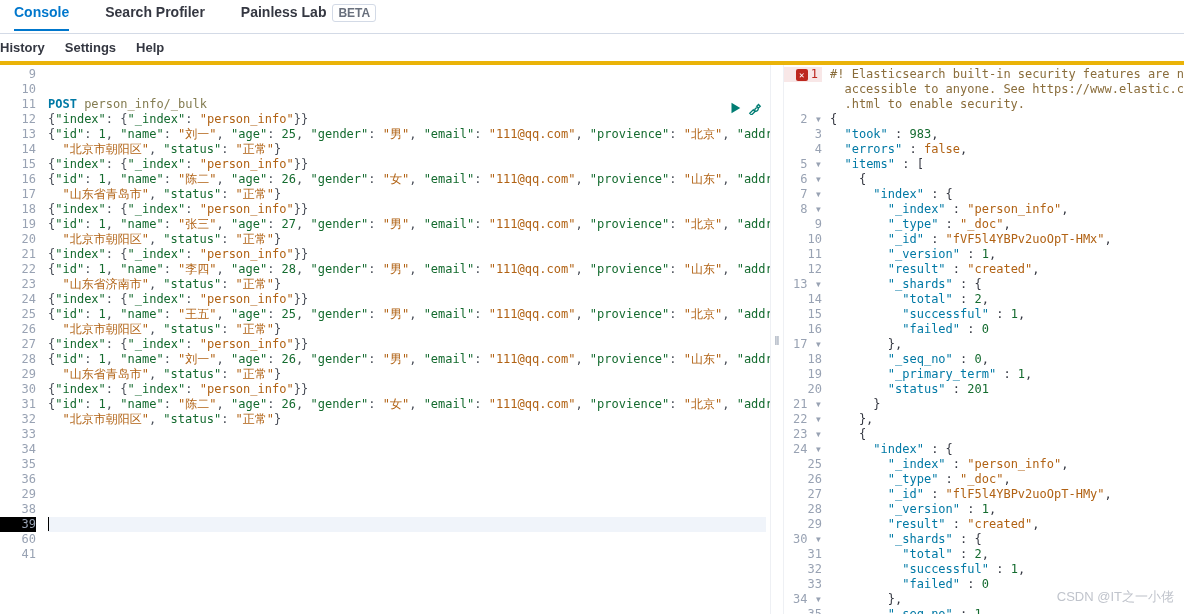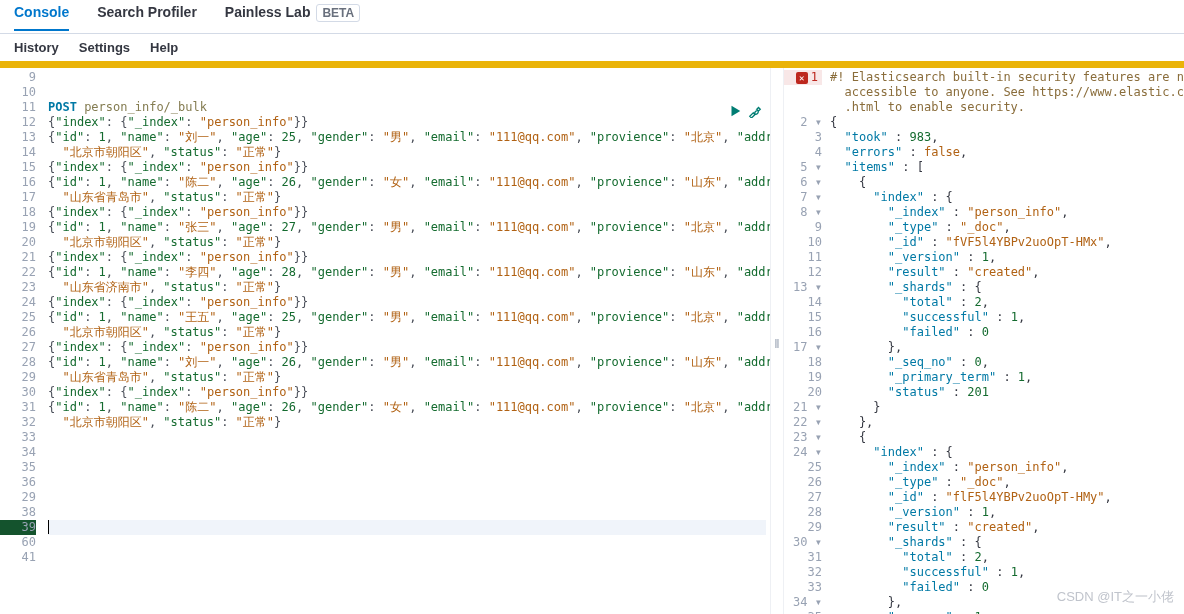--- a/index.html
+++ b/index.html
@@ -1,22 +1,22 @@
 <!DOCTYPE html>
 <html><head>
 <meta charset="utf-8">
 <style>
 * { box-sizing: border-box; margin: 0; padding: 0; }
 body { font-family: -apple-system, BlinkMacSystemFont, "Segoe UI", Helvetica, Arial, sans-serif; font-size: 13px; color: #343741; background: #fff; width: 1184px; height: 614px; overflow: hidden; position: relative; }
-.tabs { display: flex; align-items: center; gap: 28px; padding: 4px 14px 9px; border-bottom: 1px solid #d3dae6; height: 34px; }
+.tabs { display: flex; align-items: center; gap: 36px; padding: 4px 14px 9px; border-bottom: 1px solid #d3dae6; height: 34px; }
 .tab { padding: 6px 0 10px; font-weight: 700; font-size: 14px; color: #343741; cursor: pointer; position: relative; }
 .tab.active { color: #0077cc; }
 .tab.active::after { content:""; position:absolute; left:0; right:0; bottom:-1px; height:2px; background:#0077cc; }
 .beta { font-size:12px; font-weight:700; border:1px solid #d3dae6; border-radius:3px; padding:1px 5px; margin-left:6px; color:#69707d; }
-.subbar { display:flex; gap:20px; padding:6px 14px; border-bottom:7px solid #eab308; font-size:13px; }
+.subbar { display:flex; gap:20px; padding:6px 0; border-bottom:4px solid #eab308; font-size:13px; }
 .subbar span { font-weight:700; cursor:pointer; }
 .panes { display:flex; height: calc(614px - 34px - 30px); }
 .editor { flex:0 0 770px; display:flex; position:relative; font-family: Menlo, Consolas, monospace; font-size:12px; line-height:15px; overflow:hidden; }
 .gutter { flex:0 0 42px; color:#98a2b3; text-align:right; padding:2px 6px 0 0; background:#fff; user-select:none; }
 .gutter div { height:15px; }
 .code { flex:1; padding:2px 4px 0 6px; white-space:pre; overflow:hidden; }
 .code div { height:15px; }
 .current-line { background:#f0f4fa; }
 .run-icons { position:absolute; top:36px; right:8px; display:flex; gap:6px; color:#017d73; }
 .run-icons svg { width:14px; height:14px; }
@@ -84,21 +84,21 @@
         <div>29</div>
         <div>30</div>
         <div>31</div>
         <div>32</div>
         <div>33</div>
         <div>34</div>
         <div>35</div>
         <div>36</div>
         <div>29</div>
         <div>38</div>
-        <div style="background: #14532d;">39</div>
+        <div style="background: #000000;">39</div>
         <div>60</div>
         <div>41</div>
       </div>
     <div class="code" id="ecode"><div></div><div></div><div><span class="kw">POST</span> <span class="path">person_info/_bulk</span></div><div><span class="punc">{</span><span class="key">"index"</span><span class="punc">: {</span><span class="key">"_index"</span><span class="punc">: </span><span class="str">"person_info"</span><span class="punc">}}</span></div><div><span class="punc">{</span><span class="key">"id"</span><span class="punc">: </span><span class="num">1</span><span class="punc">, </span><span class="key">"name"</span><span class="punc">: </span><span class="str">"刘一"</span><span class="punc">, </span><span class="key">"age"</span><span class="punc">: </span><span class="num">25</span><span class="punc">, </span><span class="key">"gender"</span><span class="punc">: </span><span class="str">"男"</span><span class="punc">, </span><span class="key">"email"</span><span class="punc">: </span><span class="str">"111@qq.com"</span><span class="punc">, </span><span class="key">"provience"</span><span class="punc">: </span><span class="str">"北京"</span><span class="punc">, </span><span class="key">"address"</span></div><div>  <span class="str">"北京市朝阳区"</span><span class="punc">, </span><span class="key">"status"</span><span class="punc">: </span><span class="str">"正常"</span><span class="punc">}</span></div><div><span class="punc">{</span><span class="key">"index"</span><span class="punc">: {</span><span class="key">"_index"</span><span class="punc">: </span><span class="str">"person_info"</span><span class="punc">}}</span></div><div><span class="punc">{</span><span class="key">"id"</span><span class="punc">: </span><span class="num">1</span><span class="punc">, </span><span class="key">"name"</span><span class="punc">: </span><span class="str">"陈二"</span><span class="punc">, </span><span class="key">"age"</span><span class="punc">: </span><span class="num">26</span><span class="punc">, </span><span class="key">"gender"</span><span class="punc">: </span><span class="str">"女"</span><span class="punc">, </span><span class="key">"email"</span><span class="punc">: </span><span class="str">"111@qq.com"</span><span class="punc">, </span><span class="key">"provience"</span><span class="punc">: </span><span class="str">"山东"</span><span class="punc">, </span><span class="key">"address"</span></div><div>  <span class="str">"山东省青岛市"</span><span class="punc">, </span><span class="key">"status"</span><span class="punc">: </span><span class="str">"正常"</span><span class="punc">}</span></div><div><span class="punc">{</span><span class="key">"index"</span><span class="punc">: {</span><span class="key">"_index"</span><span class="punc">: </span><span class="str">"person_info"</span><span class="punc">}}</span></div><div><span class="punc">{</span><span class="key">"id"</span><span class="punc">: </span><span class="num">1</span><span class="punc">, </span><span class="key">"name"</span><span class="punc">: </span><span class="str">"张三"</span><span class="punc">, </span><span class="key">"age"</span><span class="punc">: </span><span class="num">27</span><span class="punc">, </span><span class="key">"gender"</span><span class="punc">: </span><span class="str">"男"</span><span class="punc">, </span><span class="key">"email"</span><span class="punc">: </span><span class="str">"111@qq.com"</span><span class="punc">, </span><span class="key">"provience"</span><span class="punc">: </span><span class="str">"北京"</span><span class="punc">, </span><span class="key">"address"</span></div><div>  <span class="str">"北京市朝阳区"</span><span class="punc">, </span><span class="key">"status"</span><span class="punc">: </span><span class="str">"正常"</span><span class="punc">}</span></div><div><span class="punc">{</span><span class="key">"index"</span><span class="punc">: {</span><span class="key">"_index"</span><span class="punc">: </span><span class="str">"person_info"</span><span class="punc">}}</span></div><div><span class="punc">{</span><span class="key">"id"</span><span class="punc">: </span><span class="num">1</span><span class="punc">, </span><span class="key">"name"</span><span class="punc">: </span><span class="str">"李四"</span><span class="punc">, </span><span class="key">"age"</span><span class="punc">: </span><span class="num">28</span><span class="punc">, </span><span class="key">"gender"</span><span class="punc">: </span><span class="str">"男"</span><span class="punc">, </span><span class="key">"email"</span><span class="punc">: </span><span class="str">"111@qq.com"</span><span class="punc">, </span><span class="key">"provience"</span><span class="punc">: </span><span class="str">"山东"</span><span class="punc">, </span><span class="key">"address"</span></div><div>  <span class="str">"山东省济南市"</span><span class="punc">, </span><span class="key">"status"</span><span class="punc">: </span><span class="str">"正常"</span><span class="punc">}</span></div><div><span class="punc">{</span><span class="key">"index"</span><span class="punc">: {</span><span class="key">"_index"</span><span class="punc">: </span><span class="str">"person_info"</span><span class="punc">}}</span></div><div><span class="punc">{</span><span class="key">"id"</span><span class="punc">: </span><span class="num">1</span><span class="punc">, </span><span class="key">"name"</span><span class="punc">: </span><span class="str">"王五"</span><span class="punc">, </span><span class="key">"age"</span><span class="punc">: </span><span class="num">25</span><span class="punc">, </span><span class="key">"gender"</span><span class="punc">: </span><span class="str">"男"</span><span class="punc">, </span><span class="key">"email"</span><span class="punc">: </span><span class="str">"111@qq.com"</span><span class="punc">, </span><span class="key">"provience"</span><span class="punc">: </span><span class="str">"北京"</span><span class="punc">, </span><span class="key">"address"</span></div><div>  <span class="str">"北京市朝阳区"</span><span class="punc">, </span><span class="key">"status"</span><span class="punc">: </span><span class="str">"正常"</span><span class="punc">}</span></div><div><span class="punc">{</span><span class="key">"index"</span><span class="punc">: {</span><span class="key">"_index"</span><span class="punc">: </span><span class="str">"person_info"</span><span class="punc">}}</span></div><div><span class="punc">{</span><span class="key">"id"</span><span class="punc">: </span><span class="num">1</span><span class="punc">, </span><span class="key">"name"</span><span class="punc">: </span><span class="str">"刘一"</span><span class="punc">, </span><span class="key">"age"</span><span class="punc">: </span><span class="num">26</span><span class="punc">, </span><span class="key">"gender"</span><span class="punc">: </span><span class="str">"男"</span><span class="punc">, </span><span class="key">"email"</span><span class="punc">: </span><span class="str">"111@qq.com"</span><span class="punc">, </span><span class="key">"provience"</span><span class="punc">: </span><span class="str">"山东"</span><span class="punc">, </span><span class="key">"address"</span></div><div>  <span class="str">"山东省青岛市"</span><span class="punc">, </span><span class="key">"status"</span><span class="punc">: </span><span class="str">"正常"</span><span class="punc">}</span></div><div><span class="punc">{</span><span class="key">"index"</span><span class="punc">: {</span><span class="key">"_index"</span><span class="punc">: </span><span class="str">"person_info"</span><span class="punc">}}</span></div><div><span class="punc">{</span><span class="key">"id"</span><span class="punc">: </span><span class="num">1</span><span class="punc">, </span><span class="key">"name"</span><span class="punc">: </span><span class="str">"陈二"</span><span class="punc">, </span><span class="key">"age"</span><span class="punc">: </span><span class="num">26</span><span class="punc">, </span><span class="key">"gender"</span><span class="punc">: </span><span class="str">"女"</span><span class="punc">, </span><span class="key">"email"</span><span class="punc">: </span><span class="str">"111@qq.com"</span><span class="punc">, </span><span class="key">"provience"</span><span class="punc">: </span><span class="str">"北京"</span><span class="punc">, </span><span class="key">"address"</span></div><div>  <span class="str">"北京市朝阳区"</span><span class="punc">, </span><span class="key">"status"</span><span class="punc">: </span><span class="str">"正常"</span><span class="punc">}</span></div><div></div><div></div><div></div><div></div><div></div><div></div><div class="current-line"><span style="border-left:1px solid #000;">&nbsp;</span></div><div></div><div></div></div>
     <div class="run-icons">
       <span><svg viewBox="0 0 16 16" fill="#017d73">
             <path d="M4 2l10 6-10 6z"></path>
           </svg></span>
       <span><svg viewBox="0 0 16 16" fill="none" stroke="#017d73" stroke-width="1.5">
             <path d="M10 6a3 3 0 11-4 4l-4 4 2 2 4-4a3 3 0 014-4l2-2-2-2-2 2z"></path>

